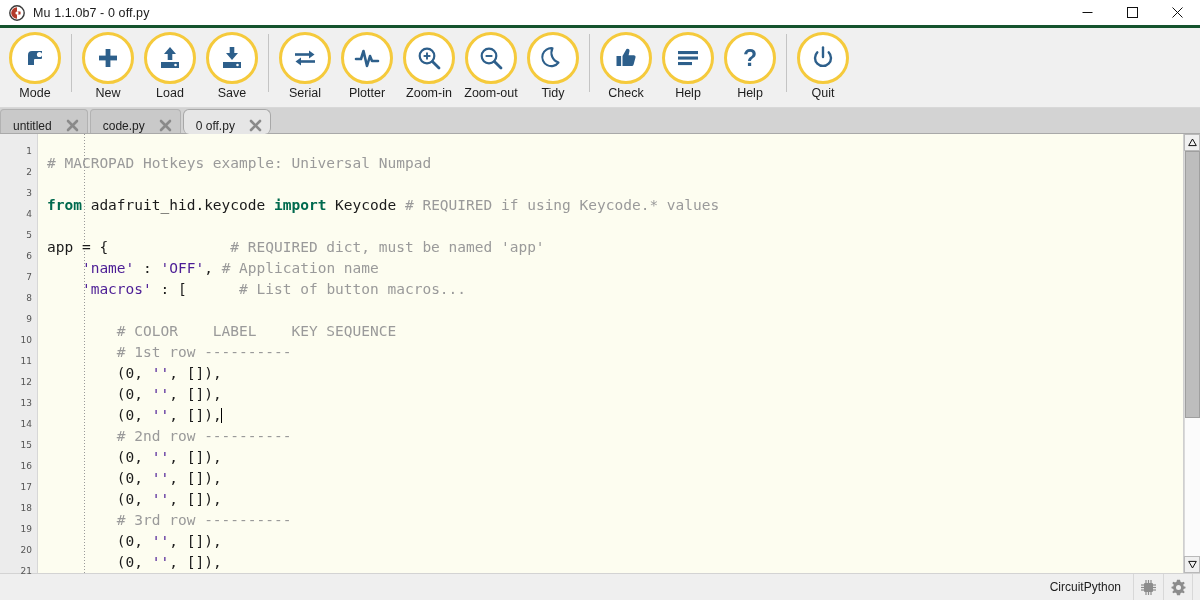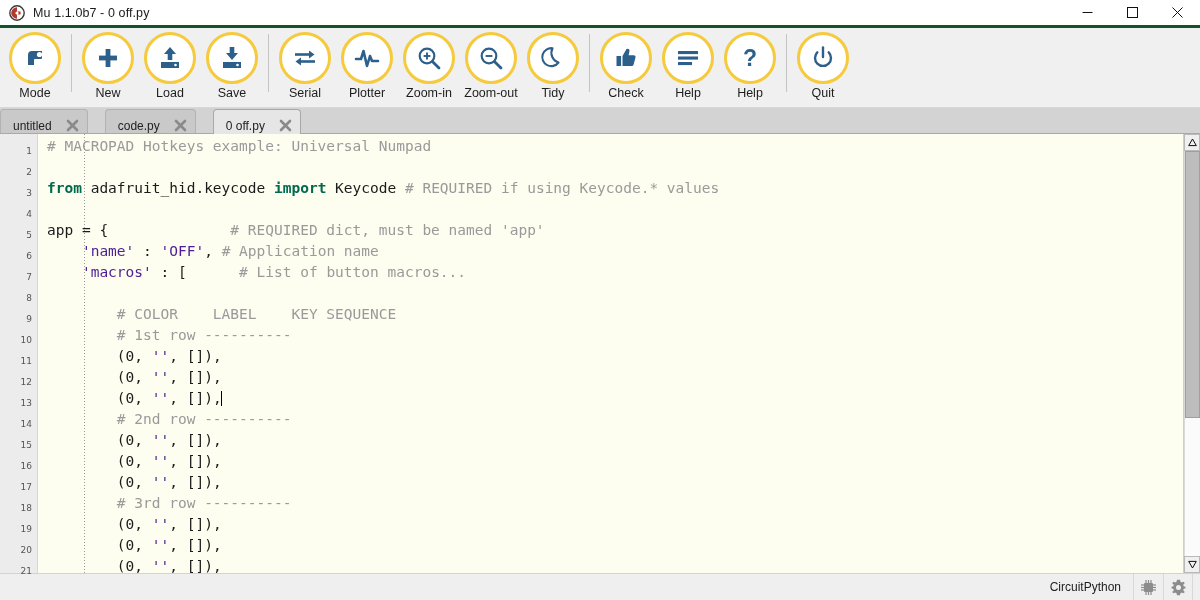--- a/index.html
+++ b/index.html
@@ -75,24 +75,24 @@
     height: 1px; background: #a9a9a9;
   }
   .tab {
     height: 25px;
     display: flex; align-items: center;
     padding: 7px 8px 0 12px;
     background: #c9c9c9;
     border: 1px solid #b2b2b2;
     border-bottom: none;
     border-top-left-radius: 4px; border-top-right-radius: 4px;
-    margin-right: 17px;
+    margin-right: 2px;
     position: relative;
   }
-  .tab.active { background: #e6e6e6; border-color: #a8a8a8; z-index: 2; }
+  .tab.active { background: #e6e6e6; border-color: #a8a8a8; z-index: 2; border-radius: 6px; }
   .tab .tname { font-size: 12px; color: #222; white-space: nowrap; }
   .tab .tclose {
     margin-left: 14px; width: 13px; height: 13px;
     display: flex; align-items: center; justify-content: center;
   }
 
   
   .editorwrap { flex: 1 1 auto; display: flex; min-height: 0; background: #fdfdf0; position: relative; }
   .gutter {
     flex: 0 0 38px; width: 38px;
@@ -102,21 +102,21 @@
     text-align: right;
   }
   .gutter .ln {
     height: 21px; line-height: 21px;
     font-family: "DejaVu Sans", sans-serif;
     font-size: 9px; color: #555;
     padding-right: 5px;
   }
   .codearea {
     flex: 1 1 auto; position: relative; overflow: hidden;
-    background: #fdfdf0; padding-top: 2px;
+    background: #fdfdf0; padding-top: 19px;
   }
   .indentguide {
     position: absolute; top: 0; bottom: 0; left: 46px; width: 1px;
     background-image: linear-gradient(to bottom, #9a9a9a 50%, rgba(0,0,0,0) 50%);
     background-size: 1px 3px;
     z-index: 1;
   }
   .codeline {
     height: 21px; line-height: 21px;
     font-family: "DejaVu Sans Mono", monospace;

